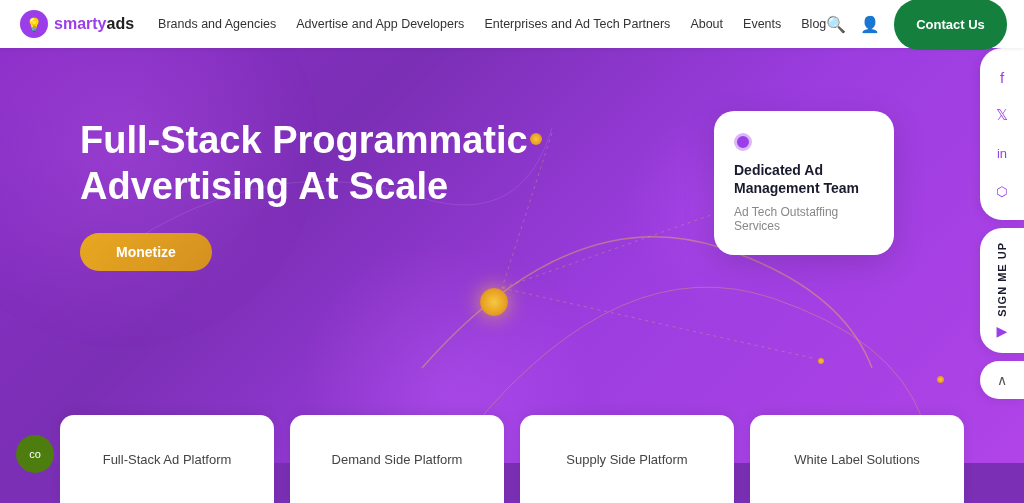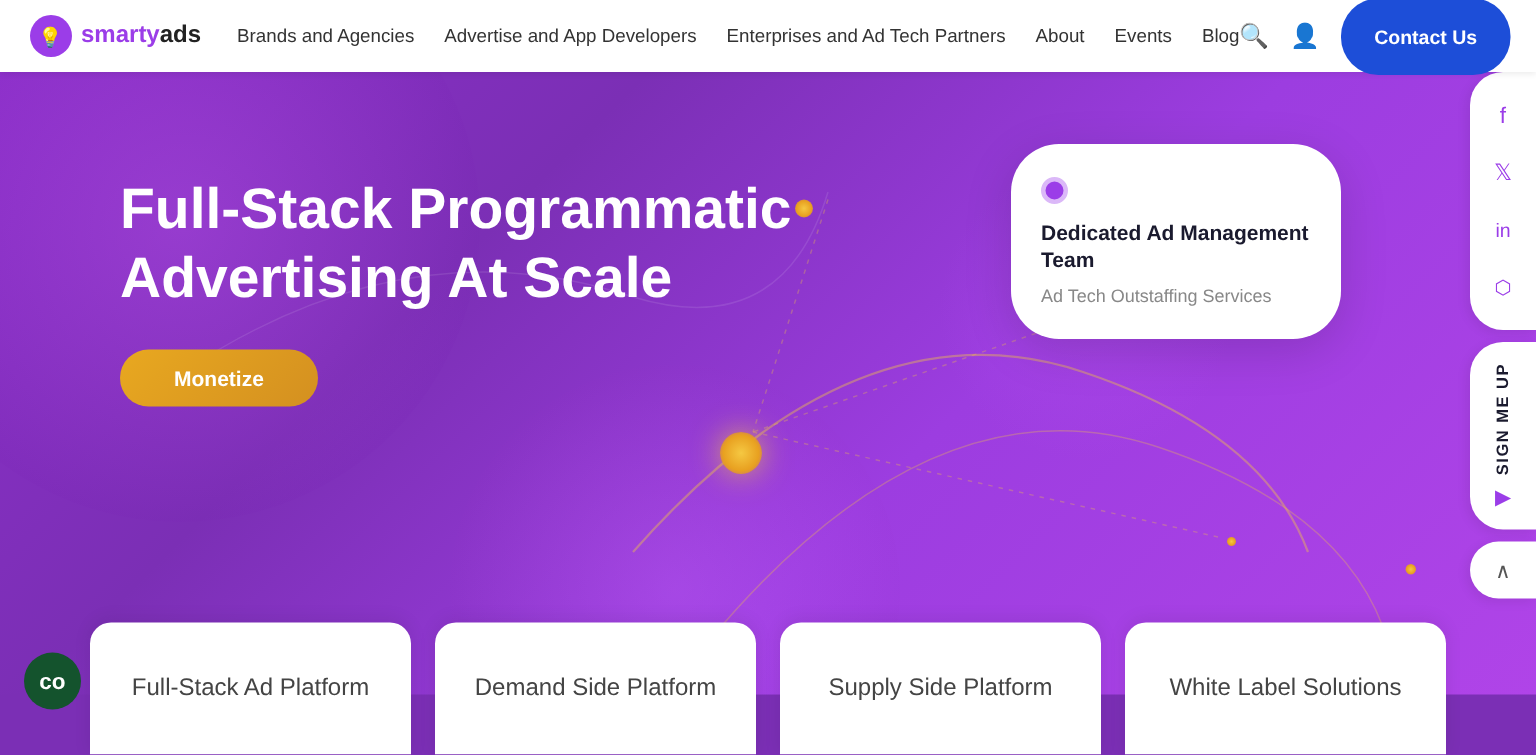--- a/index.html
+++ b/index.html
@@ -54,21 +54,21 @@
       display: flex;
       align-items: center;
       gap: 14px;
     }
     .nav-icon {
       color: #555;
       font-size: 16px;
       cursor: pointer;
     }
     .contact-btn {
-      background: #1d4ed8;
+      background: #15803d;
       color: #fff;
       border: none;
       border-radius: 25px;
       padding: 18px 22px;
       font-size: 13px;
       font-weight: 600;
       cursor: pointer;
       white-space: nowrap;
     }
 
@@ -163,25 +163,25 @@
       padding: 11px 36px;
       font-size: 14px;
       font-weight: 600;
       cursor: pointer;
       margin-top: 24px;
     }
 
     
     .feature-card {
       position: absolute;
-      top: 48px;
+      top: 63px;
       right: 130px;
-      width: 220px;
-      background: #fff;
-      border-radius: 32px;
+      width: 180px;
+      background: #fff;
+      border-radius: 20px;
       padding: 22px 20px;
       box-shadow: 0 8px 32px rgba(0,0,0,0.15);
     }
     .feature-card-dot {
       width: 18px; height: 18px;
       border-radius: 50%;
       background: #9b3de8;
       border: 3px solid #dbb8f8;
       margin-bottom: 10px;
     }
@@ -277,43 +277,43 @@
       gap: 16px;
       z-index: 10;
     }
     .bottom-card {
       flex: 1;
       background: #fff;
       border-radius: 14px 14px 0 0;
       display: flex;
       align-items: center;
       justify-content: center;
-      font-size: 16px;
+      font-size: 13px;
       font-weight: 500;
       color: #444;
       padding: 16px;
       text-align: center;
       box-shadow: 0 -2px 12px rgba(0,0,0,0.08);
       cursor: pointer;
     }
 
     
     .co-badge {
       position: absolute;
       bottom: 30px;
       left: 16px;
       width: 38px; height: 38px;
-      background: #14532d;
+      background: #4d7c0f;
       border-radius: 50%;
       display: flex;
       align-items: center;
       justify-content: center;
       color: #fff;
-      font-size: 15px;
-      font-weight: 700;
+      font-size: 11px;
+      font-weight: 400;
       z-index: 200;
       cursor: pointer;
     }
   </style>
 </head>
 <body>
 
 <nav class="navbar">
   <div class="navbar-logo">
     <div class="logo-icon">💡</div>

